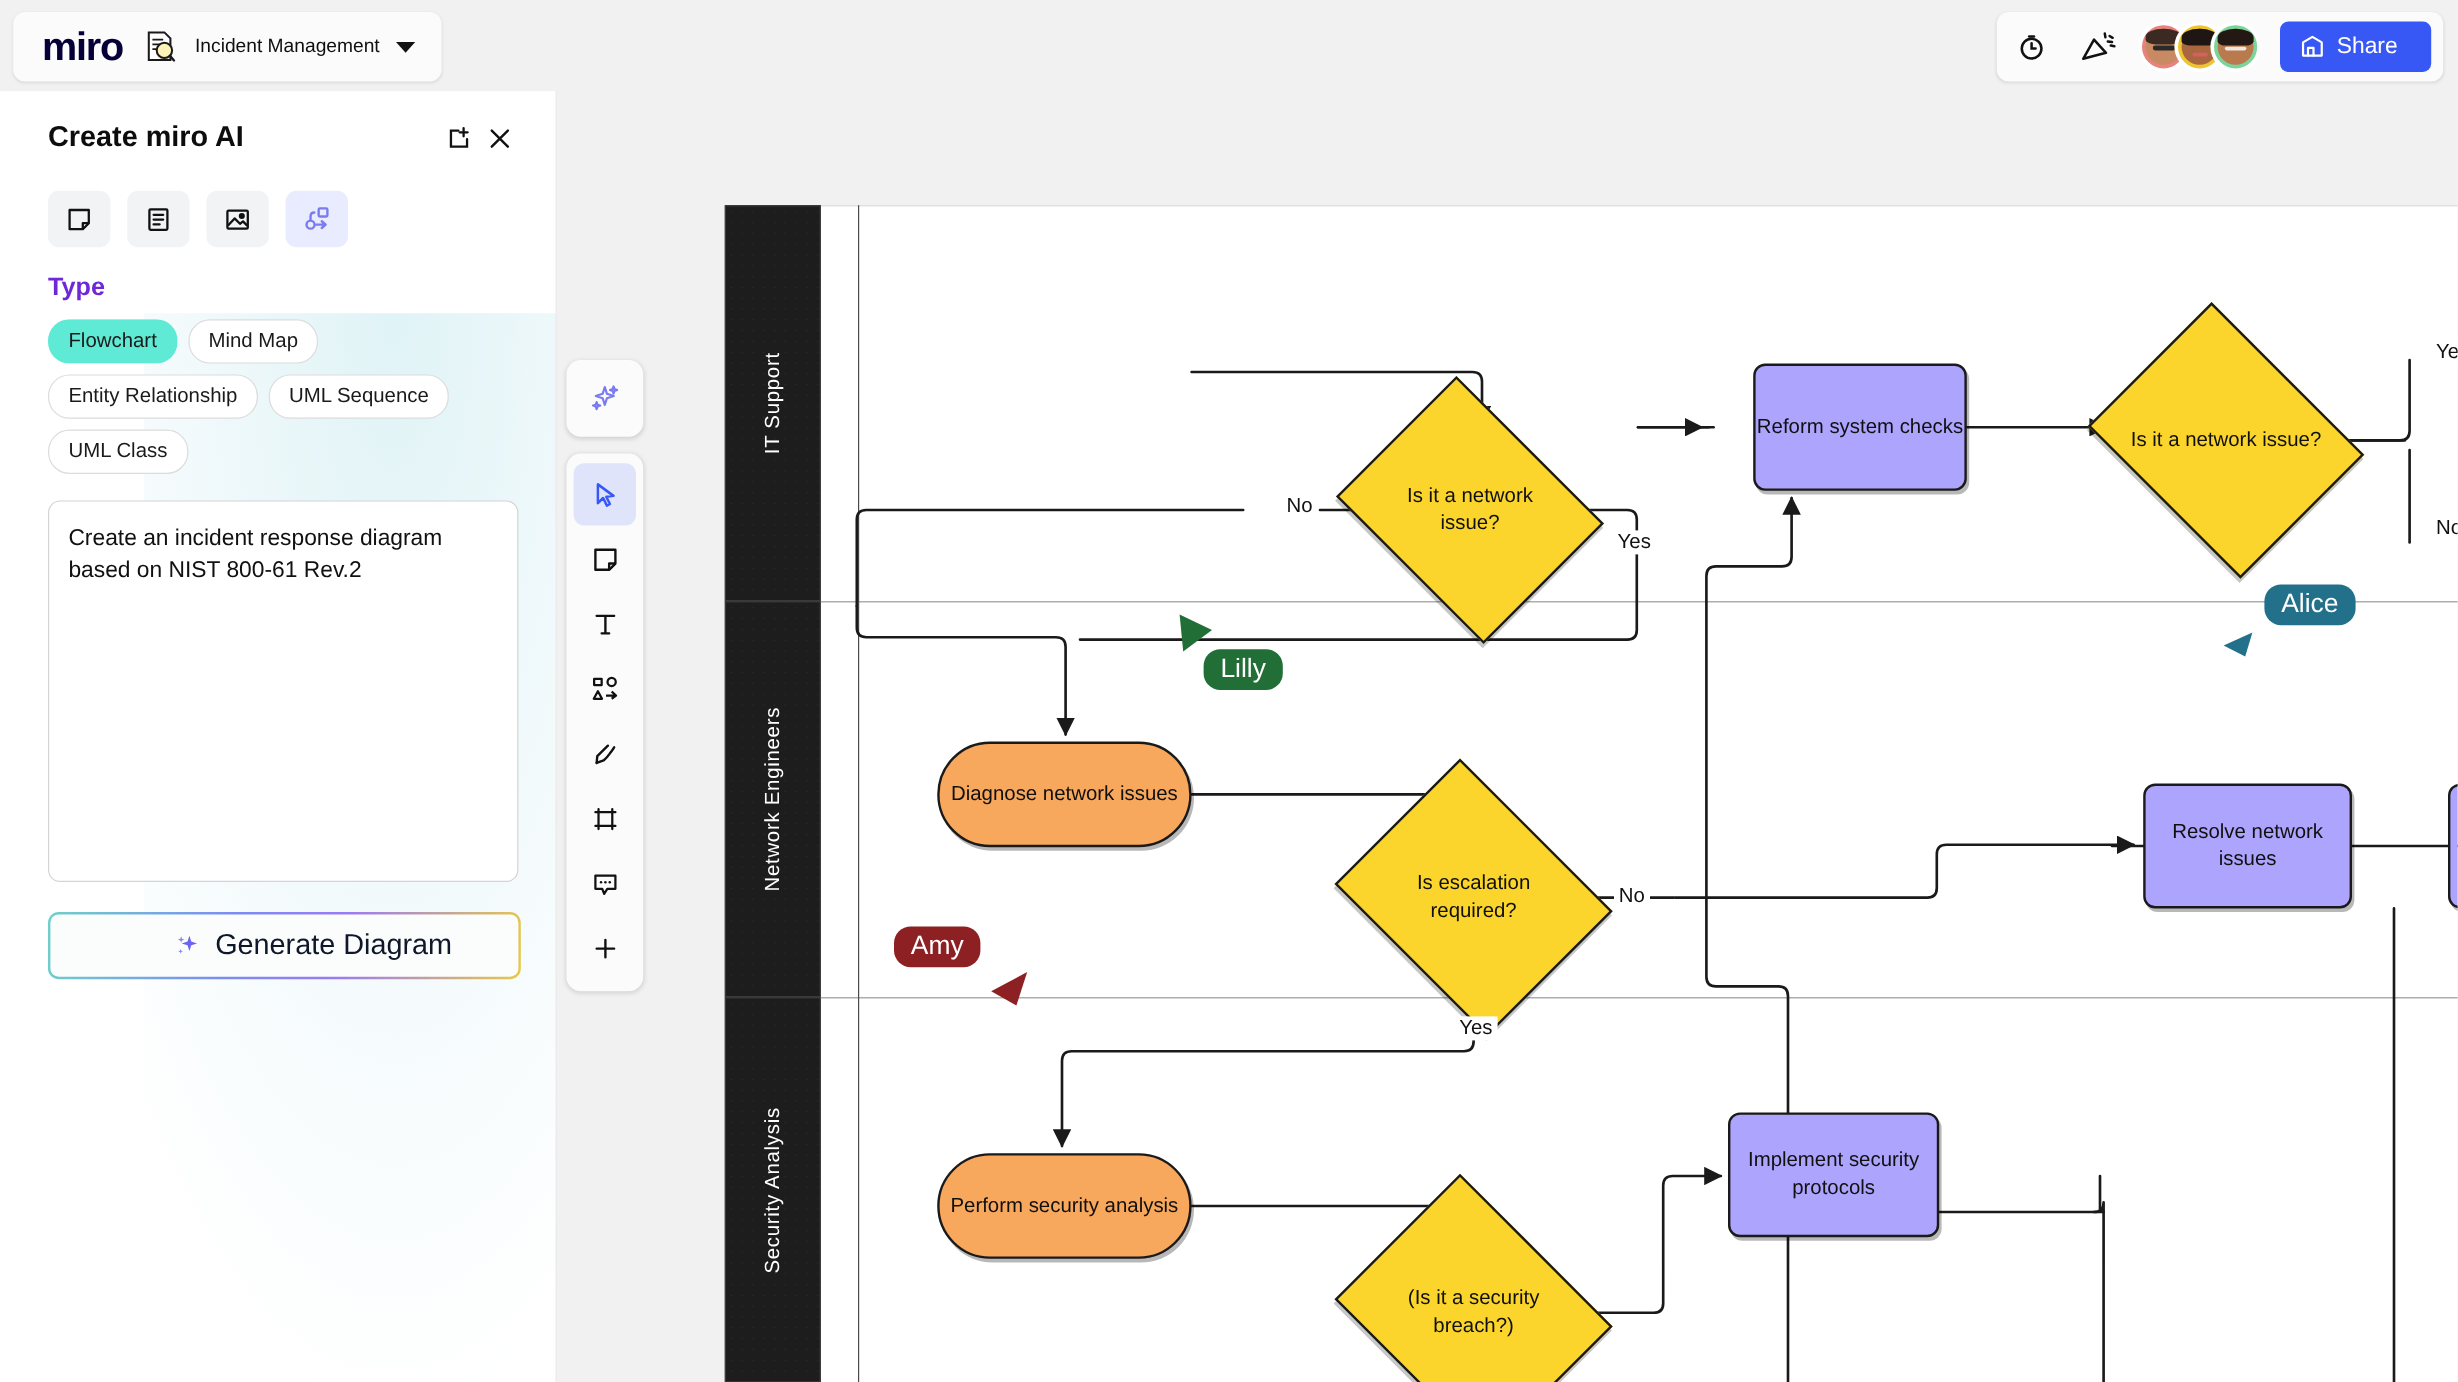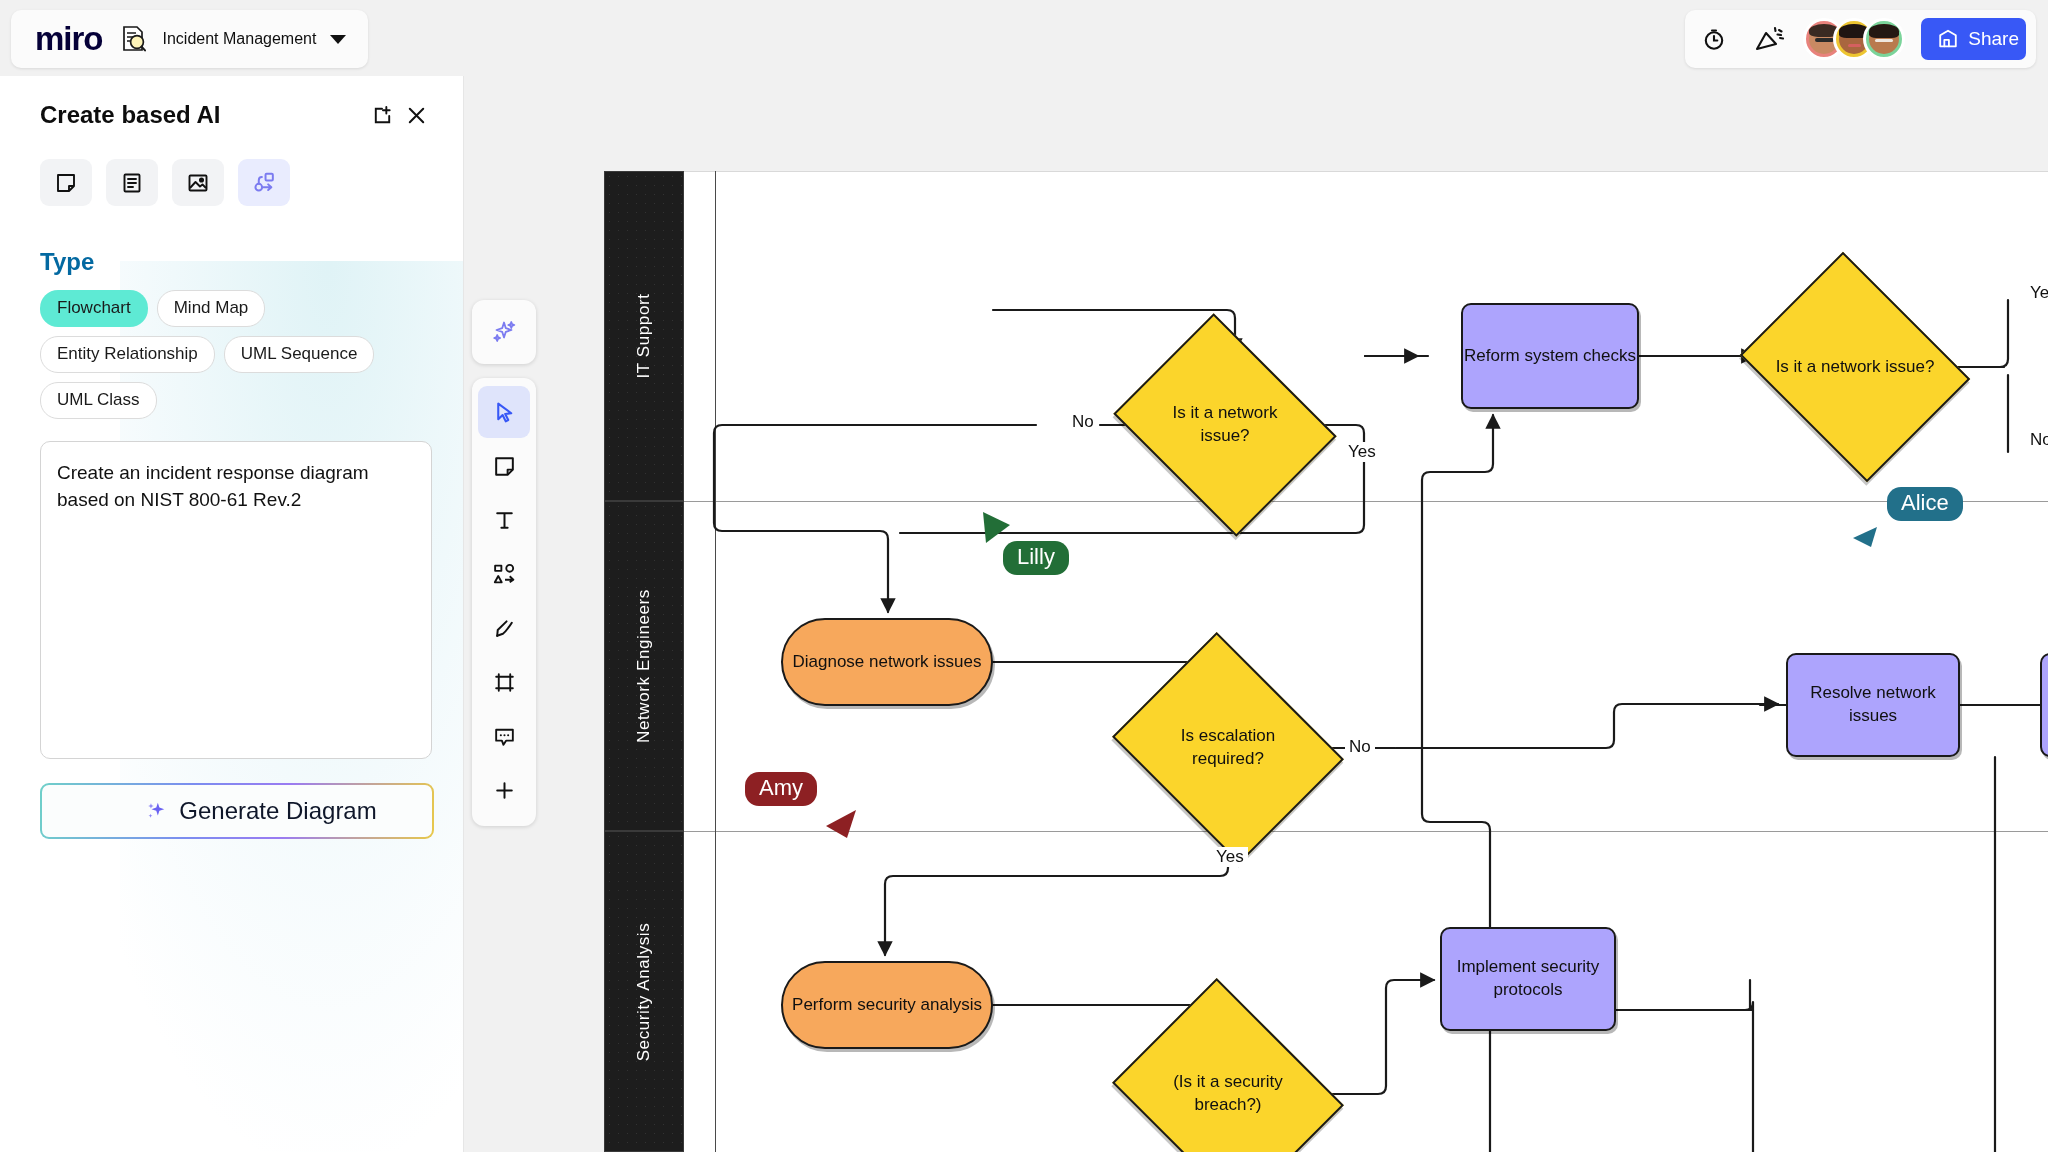--- a/index.html
+++ b/index.html
@@ -130,21 +130,21 @@
 
   #mode-row { display: flex; gap: 14px; margin-top: 27px; }
   .mode-btn {
     width: 52px; height: 47px; border-radius: 9px;
     background: #f2f3f5;
     display: flex; align-items: center; justify-content: center;
     cursor: pointer;
   }
   .mode-btn.active { background: #e9ecfe; }
 
-  #type-label { margin-top: 42px; font-size: 24px; font-weight: 700; color: #0369a1; }
+  #type-label { margin-top: 22px; font-size: 21px; font-weight: 700; color: #6d28d9; }
   #chips { margin-top: 14px; display: flex; flex-wrap: wrap; gap: 9px 9px; max-width: 392px; }
   .chip {
     font-size: 17px; color: #1a1a1a;
     padding: 7px 16px 8px; border-radius: 18px;
     border: 1px solid #dcdcdc; background: #fff; cursor: pointer;
     white-space: nowrap;
   }
   .chip.selected { background: #5eead4; border-color: transparent; }
 
   #prompt-box {
@@ -202,21 +202,21 @@
   .avatar {
     width: 42px; height: 42px; border-radius: 50%;
     border: 3px solid #fff; margin-left: -12px;
     overflow: hidden; position: relative;
   }
   .avatar:first-child { margin-left: 0; }
   .av-face { position: absolute; inset: 3px; border-radius: 50%; }
   #share-btn {
     display: flex; align-items: center; gap: 9px;
     background: #3858f6; color: #fff;
-    height: 42px; padding: 0 7px 0 16px; border-radius: 7px;
+    height: 42px; padding: 0 28px 0 16px; border-radius: 7px;
     font-size: 19px; cursor: pointer;
   }
 </style>
 </head>
 <body>
 
 <div id="app">
 
   <div id="canvas">
     <div id="board-surface"></div>
@@ -368,21 +368,21 @@
       </svg>
     </div>
     <div id="board-title">Incident Management</div>
     <div class="chevron-d"></div>
   </div>
 
   <div id="ai-panel">
     <div id="ai-glow"></div>
     <div id="ai-inner">
       <div id="ai-head">
-        <div id="ai-title">Create based AI</div>
+        <div id="ai-title">Create miro AI</div>
         <div class="head-ico">
           <svg viewBox="0 0 24 24" width="23" height="23" fill="none" stroke="#111" stroke-width="2" stroke-linecap="round">
             <path d="M19 12.5 V19 H5 V5 h6.5"></path>
             <path d="M16 3 v7 M12.5 6.5 h7"></path>
           </svg>
         </div>
         <div class="head-ico">
           <svg viewBox="0 0 24 24" width="23" height="23" stroke="#111" stroke-width="2.1" stroke-linecap="round">
             <path d="M5 5 L19 19 M19 5 L5 19"></path>
           </svg>

